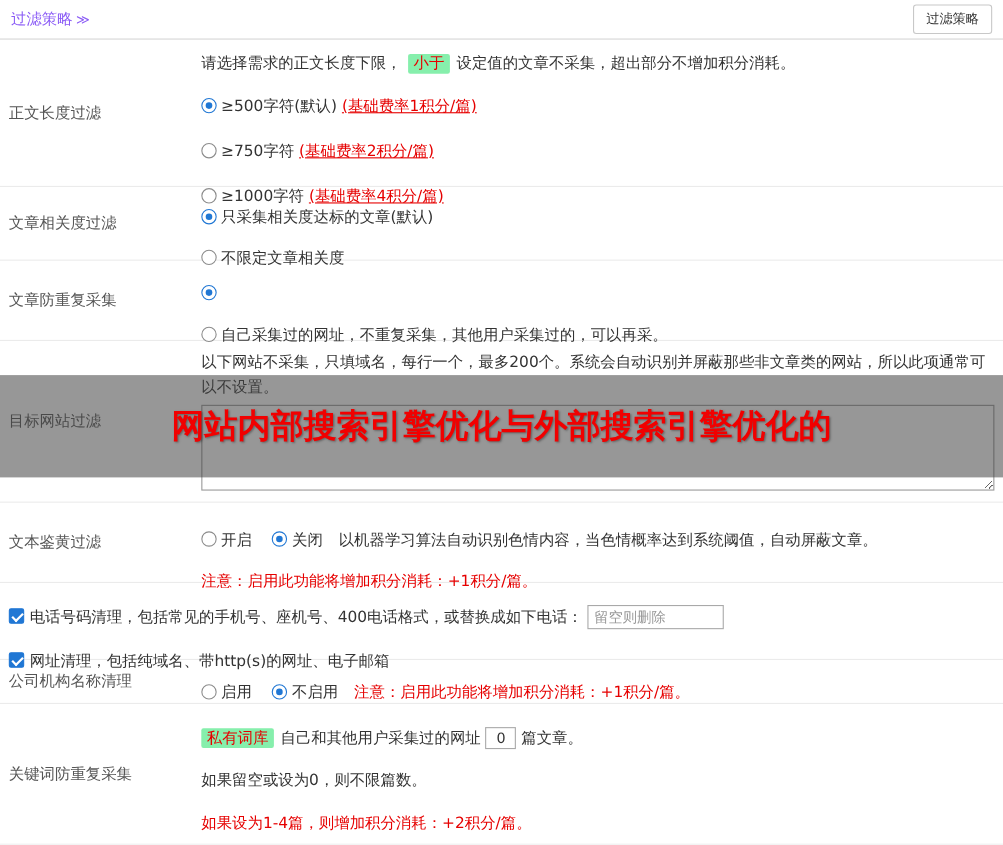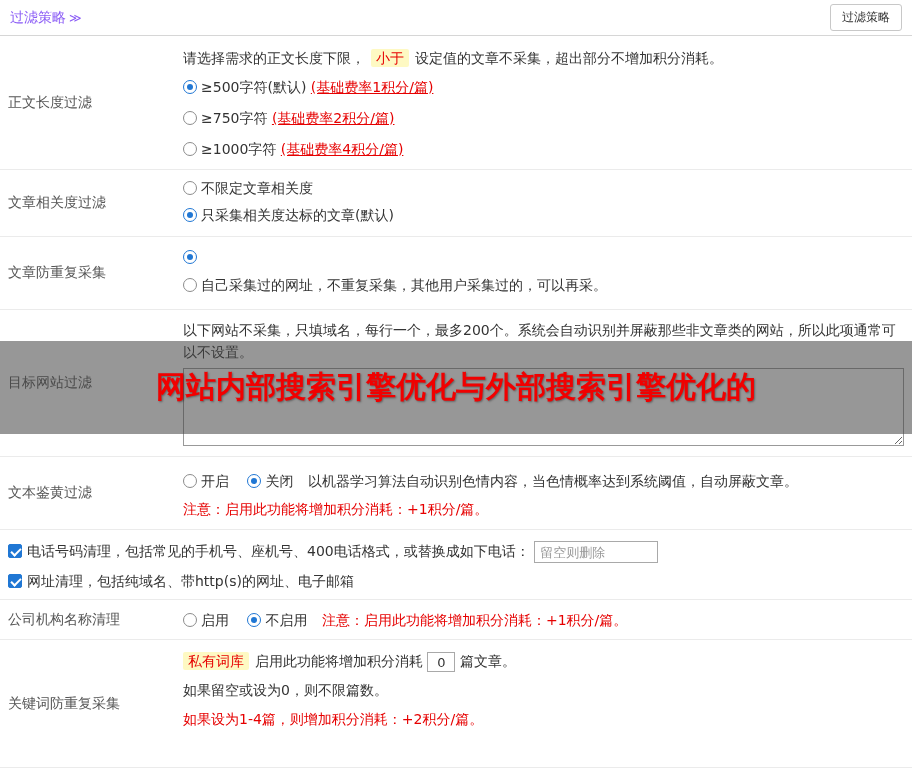--- a/index.html
+++ b/index.html
@@ -34,21 +34,21 @@
   .r1 .intro { line-height: 28px; }
   .r1 .opt { line-height: 31px; }
   .r2 { height: 67px; }  .r2 .row-content { padding-top: 5px; }  .r2 .opt { line-height: 27px; }
   .r3 { height: 73px; }  .r3 .row-content { padding-top: 6px; }  .r3 .opt { line-height: 28px; }
   .r4 { height: 147px; } .r4 .row-content { padding-top: 9px; }
   .r4 .desc { line-height: 22px; }
   .r5 { height: 73px; }  .r5 .row-content { padding-top: 10px; } .r5 .line { line-height: 28px; }
   .r6 { height: 70px; }  .r6 .row-content { padding-top: 6px; }  .r6 .line { line-height: 30px; }
   .r7 { height: 40px; }  .r7 .row-content { padding-top: 6px; }  .r7 .line { line-height: 28px; }
   .r8 { height: 128px; } .r8 .row-content { padding-top: 7px; }  .r8 .line { line-height: 29px; }
-  .opt, .line { display: block; white-space: nowrap; }
+  .opt, .line { display: block; white-space: nowrap; margin-top: 10px; }
   label.opt, label.chk { cursor: pointer; }
   
   input[type="radio"] {
     appearance: none; -webkit-appearance: none;
     width: 14px; height: 14px; border: 1px solid #8c8c8c; border-radius: 50%;
     background: #fff; position: relative; vertical-align: -2px;
     margin-right: 4px; cursor: pointer;
   }
   input[type="radio"]:checked { border-color: #2077d4; }
   input[type="radio"]:checked::after {
@@ -77,21 +77,21 @@
   .num-input { width: 28px; height: 20px; text-align: center; padding: 0 2px; }
   textarea {
     display: block; width: 100%; height: 78px; margin-top: 5px;
     border: 1px solid #999; font-family: inherit; font-size: 13px;
     background: #fff; resize: both; padding: 4px;
   }
   
   .red { color: #e60000; }
   .u { text-decoration: underline; }
   .hl {
-    background: #fef9c3; color: #e60000;
+    background: #86efac; color: #e60000;
     padding: 1px 5px; margin: 0 6px; border-radius: 2px;
   }
   .gap-l { margin-left: 10px; }
   .gap-l2 { margin-left: 14px; }
   .link { color: #2b2bee; text-decoration: none; cursor: pointer; margin-left: 8px; }
   
   .watermark {
     position: absolute; left: 0; top: 341px; width: 912px; height: 93px;
     background: rgba(66,66,66,0.55); z-index: 5;
     display: flex; align-items: center; justify-content: center;
@@ -127,24 +127,24 @@
     <label class="opt">
       <input type="radio" name="len" style=""><span>≥1000字符 </span><span class="red u">(基础费率4积分/篇)</span>
     </label>
   </div>
 </div>
 
 <div class="row r2">
   <div class="row-label">文章相关度过滤</div>
   <div class="row-content">
     <label class="opt">
+      <input type="radio" name="rel" checked="" style=""><span>只采集相关度达标的文章(默认)</span>
+    </label>
+    <label class="opt">
       <input type="radio" name="rel" style=""><span>不限定文章相关度</span>
-    </label>
-    <label class="opt">
-      <input type="radio" name="rel" checked="" style=""><span>只采集相关度达标的文章(默认)</span>
     </label>
   </div>
 </div>
 
 <div class="row r3">
   <div class="row-label">文章防重复采集</div>
   <div class="row-content">
     <label class="opt">
       <input type="radio" name="dup" checked="" style="">
     </label>
@@ -206,21 +206,21 @@
       </label>
       <span class="red gap-l">注意：启用此功能将增加积分消耗：+1积分/篇。</span>
     </div>
   </div>
 </div>
 
 <div class="row r8">
   <div class="row-label">关键词防重复采集</div>
   <div class="row-content">
     <div class="line">
-      <span class="hl" style="margin-left:0">私有词库</span><span>启用此功能将增加积分消耗</span>
+      <span class="hl" style="margin-left:0">私有词库</span><span>自己和其他用户采集过的网址</span>
       <input type="text" class="text-input num-input" value="0" style="">
       <span>篇文章。</span>
     </div>
     <div class="line">如果留空或设为0，则不限篇数。</div>
     <div class="line red">如果设为1-4篇，则增加积分消耗：+2积分/篇。</div>
   </div>
 </div>
 
 <div class="watermark">
   <span class="watermark-text">网站内部搜索引擎优化与外部搜索引擎优化的</span>

